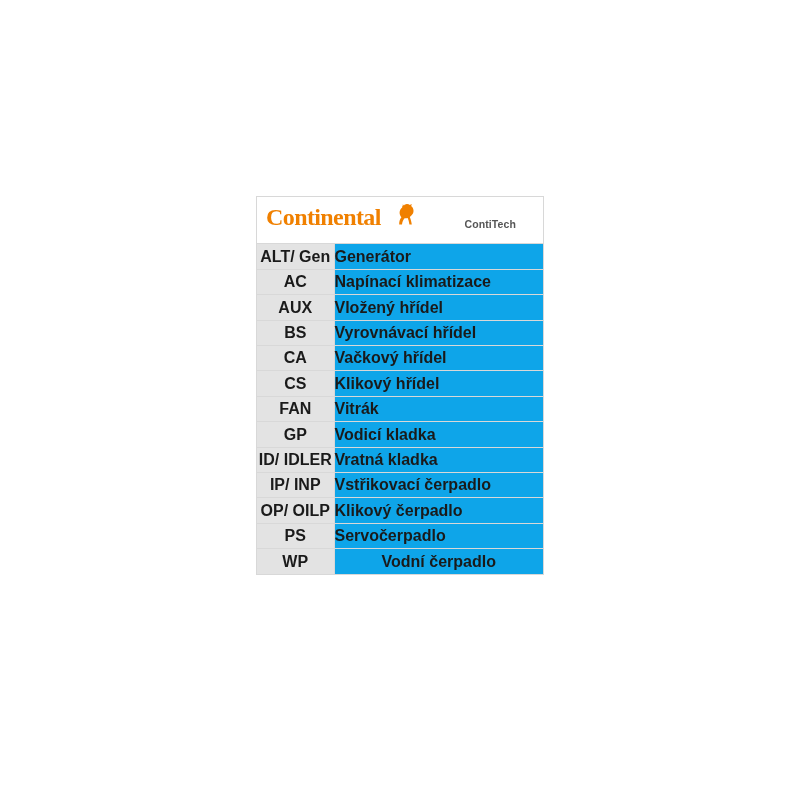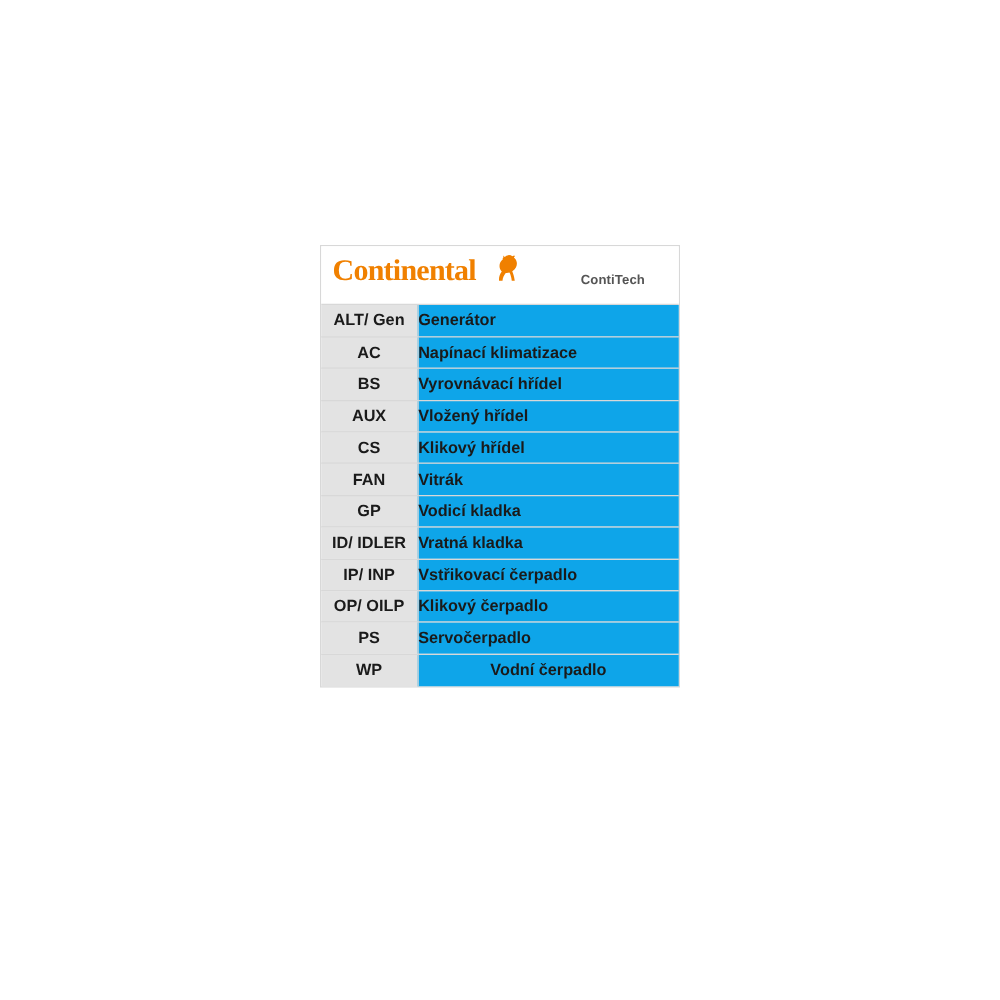--- a/index.html
+++ b/index.html
@@ -77,21 +77,21 @@
     border-collapse: collapse;
     table-layout: fixed;
   }
 
   table.legend-table tr {
     height: 25.4px;
   }
 
   table.legend-table td {
     border-bottom: 1px solid #d8d8d8;
-    font-size: 13px;
+    font-size: 16px;
     line-height: 1.1;
     vertical-align: middle;
     padding: 0;
     box-sizing: border-box;
   }
 
   table.legend-table tr:last-child td {
     border-bottom: none;
     text-align: center;
   }
@@ -135,26 +135,30 @@
       <tbody>
         <tr>
           <td class="abbr-cell">ALT/ Gen</td>
           <td class="desc-cell">Generátor</td>
         </tr>
         <tr>
           <td class="abbr-cell">AC</td>
           <td class="desc-cell">Napínací klimatizace</td>
         </tr>
         <tr>
+          <td class="abbr-cell">AUX</td>
+          <td class="desc-cell">Vložený hřídel</td>
+        </tr>
+        <tr>
           <td class="abbr-cell">BS</td>
           <td class="desc-cell">Vyrovnávací hřídel</td>
         </tr>
         <tr>
-          <td class="abbr-cell">AUX</td>
-          <td class="desc-cell">Vložený hřídel</td>
+          <td class="abbr-cell">CA</td>
+          <td class="desc-cell">Vačkový hřídel</td>
         </tr>
         <tr>
           <td class="abbr-cell">CS</td>
           <td class="desc-cell">Klikový hřídel</td>
         </tr>
         <tr>
           <td class="abbr-cell">FAN</td>
           <td class="desc-cell">Vitrák</td>
         </tr>
         <tr>

